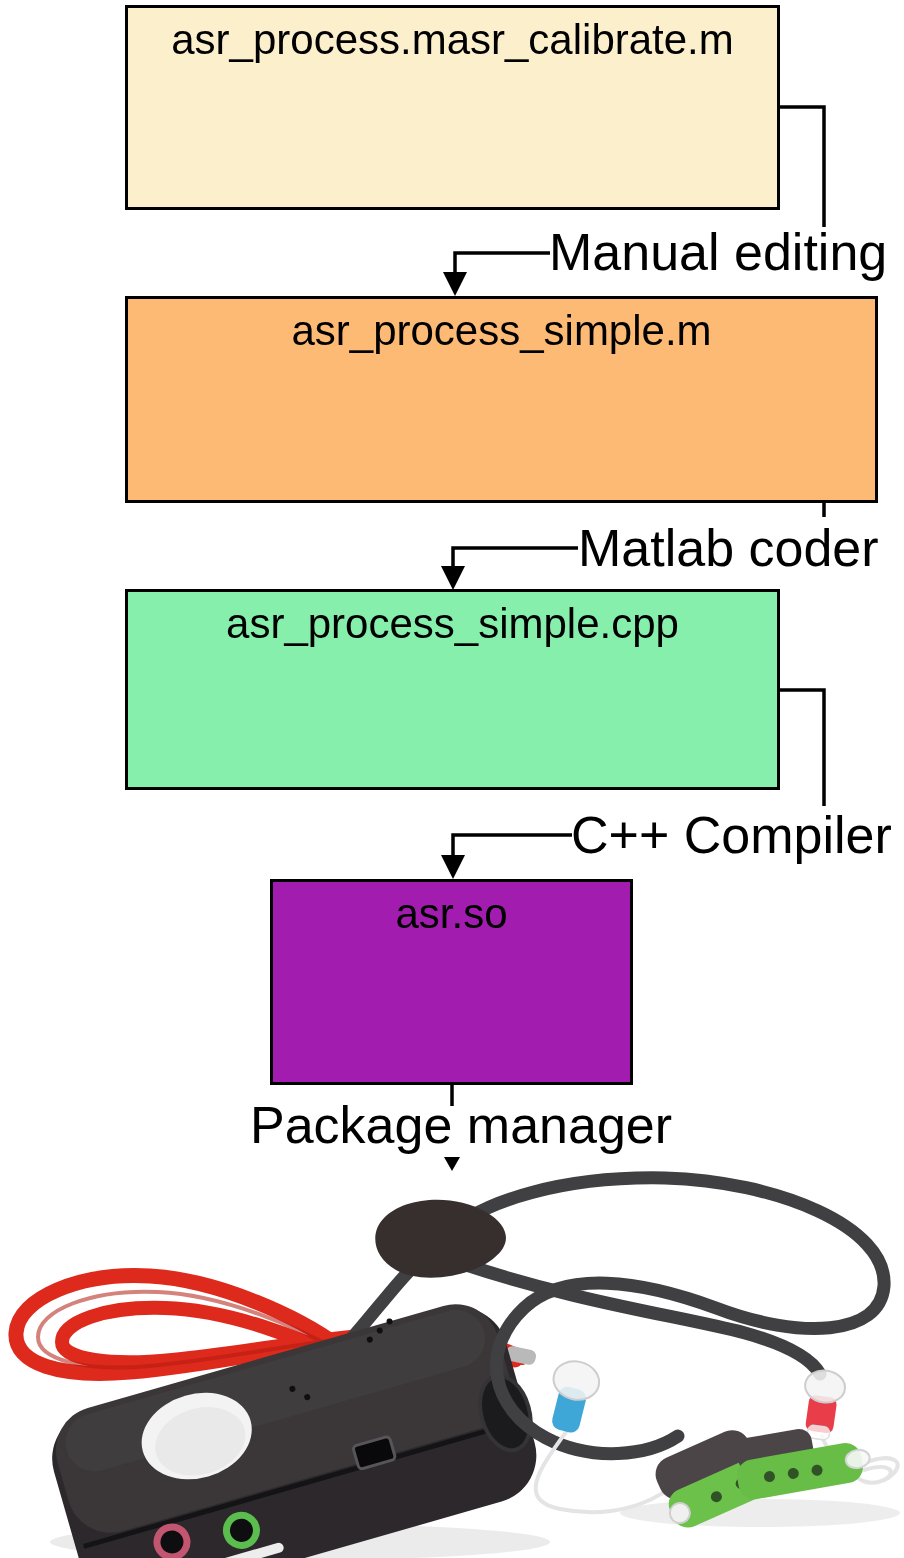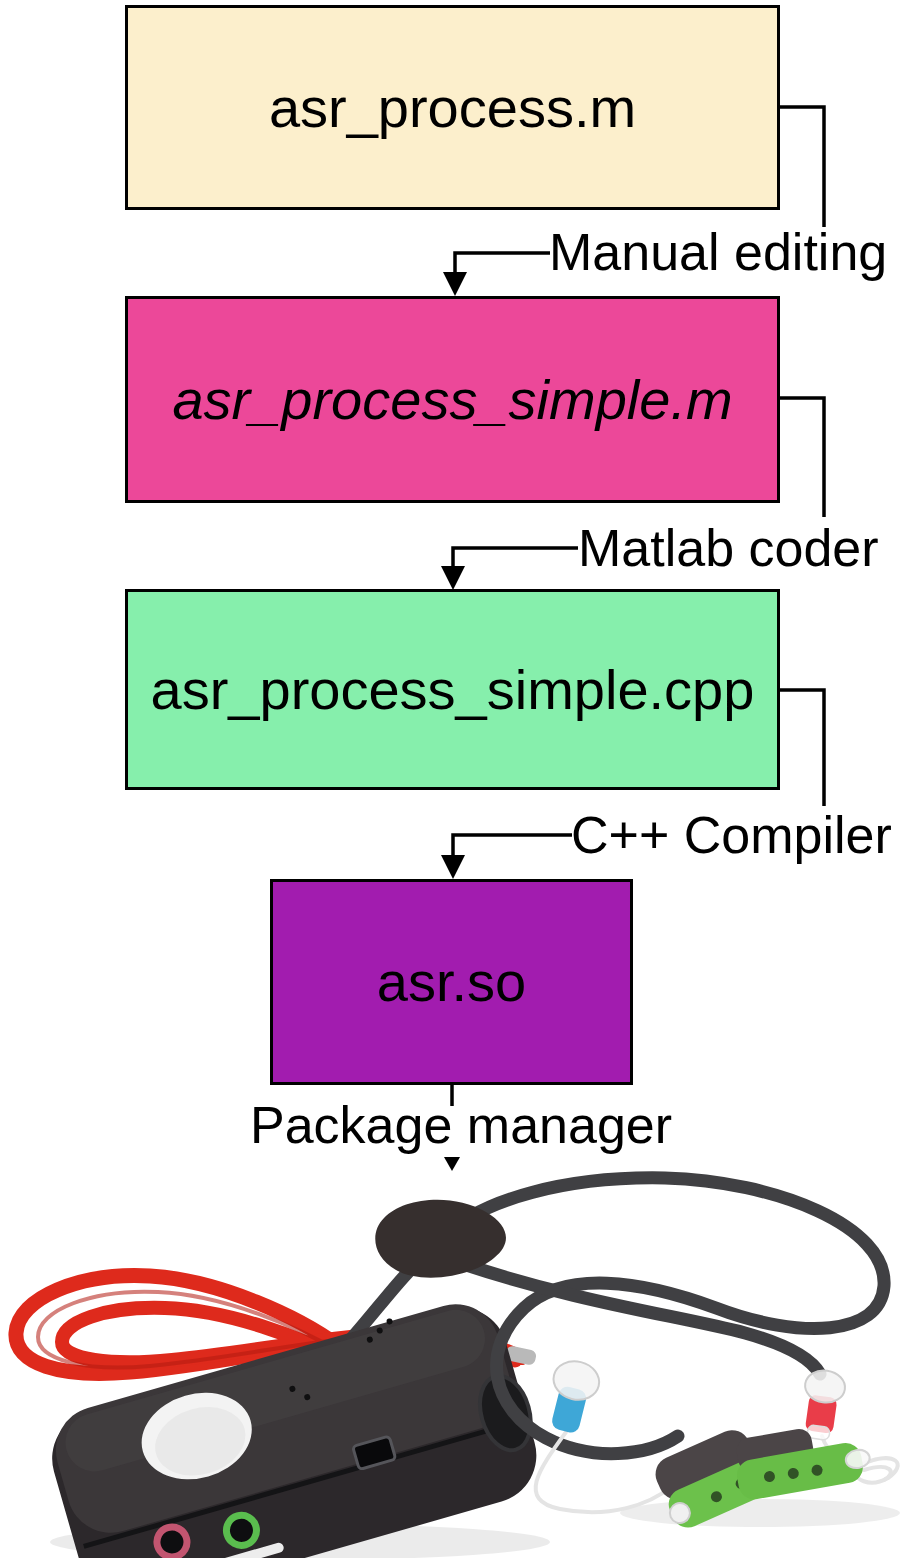--- a/index.html
+++ b/index.html
@@ -1,22 +1,22 @@
 <!DOCTYPE html>
 <html><head>
 <meta charset="utf-8">
 <style>
   html,body{margin:0;padding:0;background:#fff;}
   .canvas{position:relative;width:904px;height:1558px;background:#ffffff;
           font-family:"Liberation Sans",sans-serif;color:#000;overflow:hidden;}
   .flowbox{position:absolute;box-sizing:border-box;border:3px solid #000;
-           display:flex;flex-direction:row;align-items:center;justify-content:center;
-           text-align:center;font-size:56px;line-height:64px;}
+           display:flex;flex-direction:row;align-items:flex-start;justify-content:center;
+           text-align:center;font-size:42px;line-height:64px;}
   #box1{left:125px;top:5px;width:655px;height:205px;background:#FCEFCC;}
-  #box2{left:125px;top:296px;width:655px;height:207px;background:#ec4899;font-style:italic;}
+  #box2{left:125px;top:296px;width:753px;height:207px;background:#fdba74;}
   #box3{left:125px;top:589px;width:655px;height:201px;background:#86efac;}
   #box4{left:270px;top:879px;width:363px;height:206px;background:#a21caf;}
   .steplabel{position:absolute;font-size:52px;line-height:44px;white-space:nowrap;}
   #step1{left:549px;top:230px;}
   #step2{left:578px;top:526px;}
   #step3{left:571px;top:813px;}
   #step4{left:250px;top:1103px;width:404px;text-align:right;}
   svg.overlay{position:absolute;left:0;top:0;width:904px;height:1558px;pointer-events:none;}
   svg.photo{position:absolute;left:0;top:1168px;width:904px;height:390px;}
 </style>
@@ -38,20 +38,21 @@
     <g fill="#000" stroke="none">
       <polygon points="443,272 467,272 455,296"></polygon>
       <polygon points="441,566 465,566 453,590"></polygon>
       <polygon points="441,855 465,855 453,879"></polygon>
       <polygon points="444,1157 460,1157 452,1171"></polygon>
     </g>
   </svg>
 
   <div class="flowbox" id="box1">
     <div>asr_process.m</div>
+    <div>asr_calibrate.m</div>
   </div>
   <div class="flowbox" id="box2">
     <div>asr_process_simple.m</div>
   </div>
   <div class="flowbox" id="box3">
     <div>asr_process_simple.cpp</div>
   </div>
   <div class="flowbox" id="box4">
     <div>asr.so</div>
   </div>

